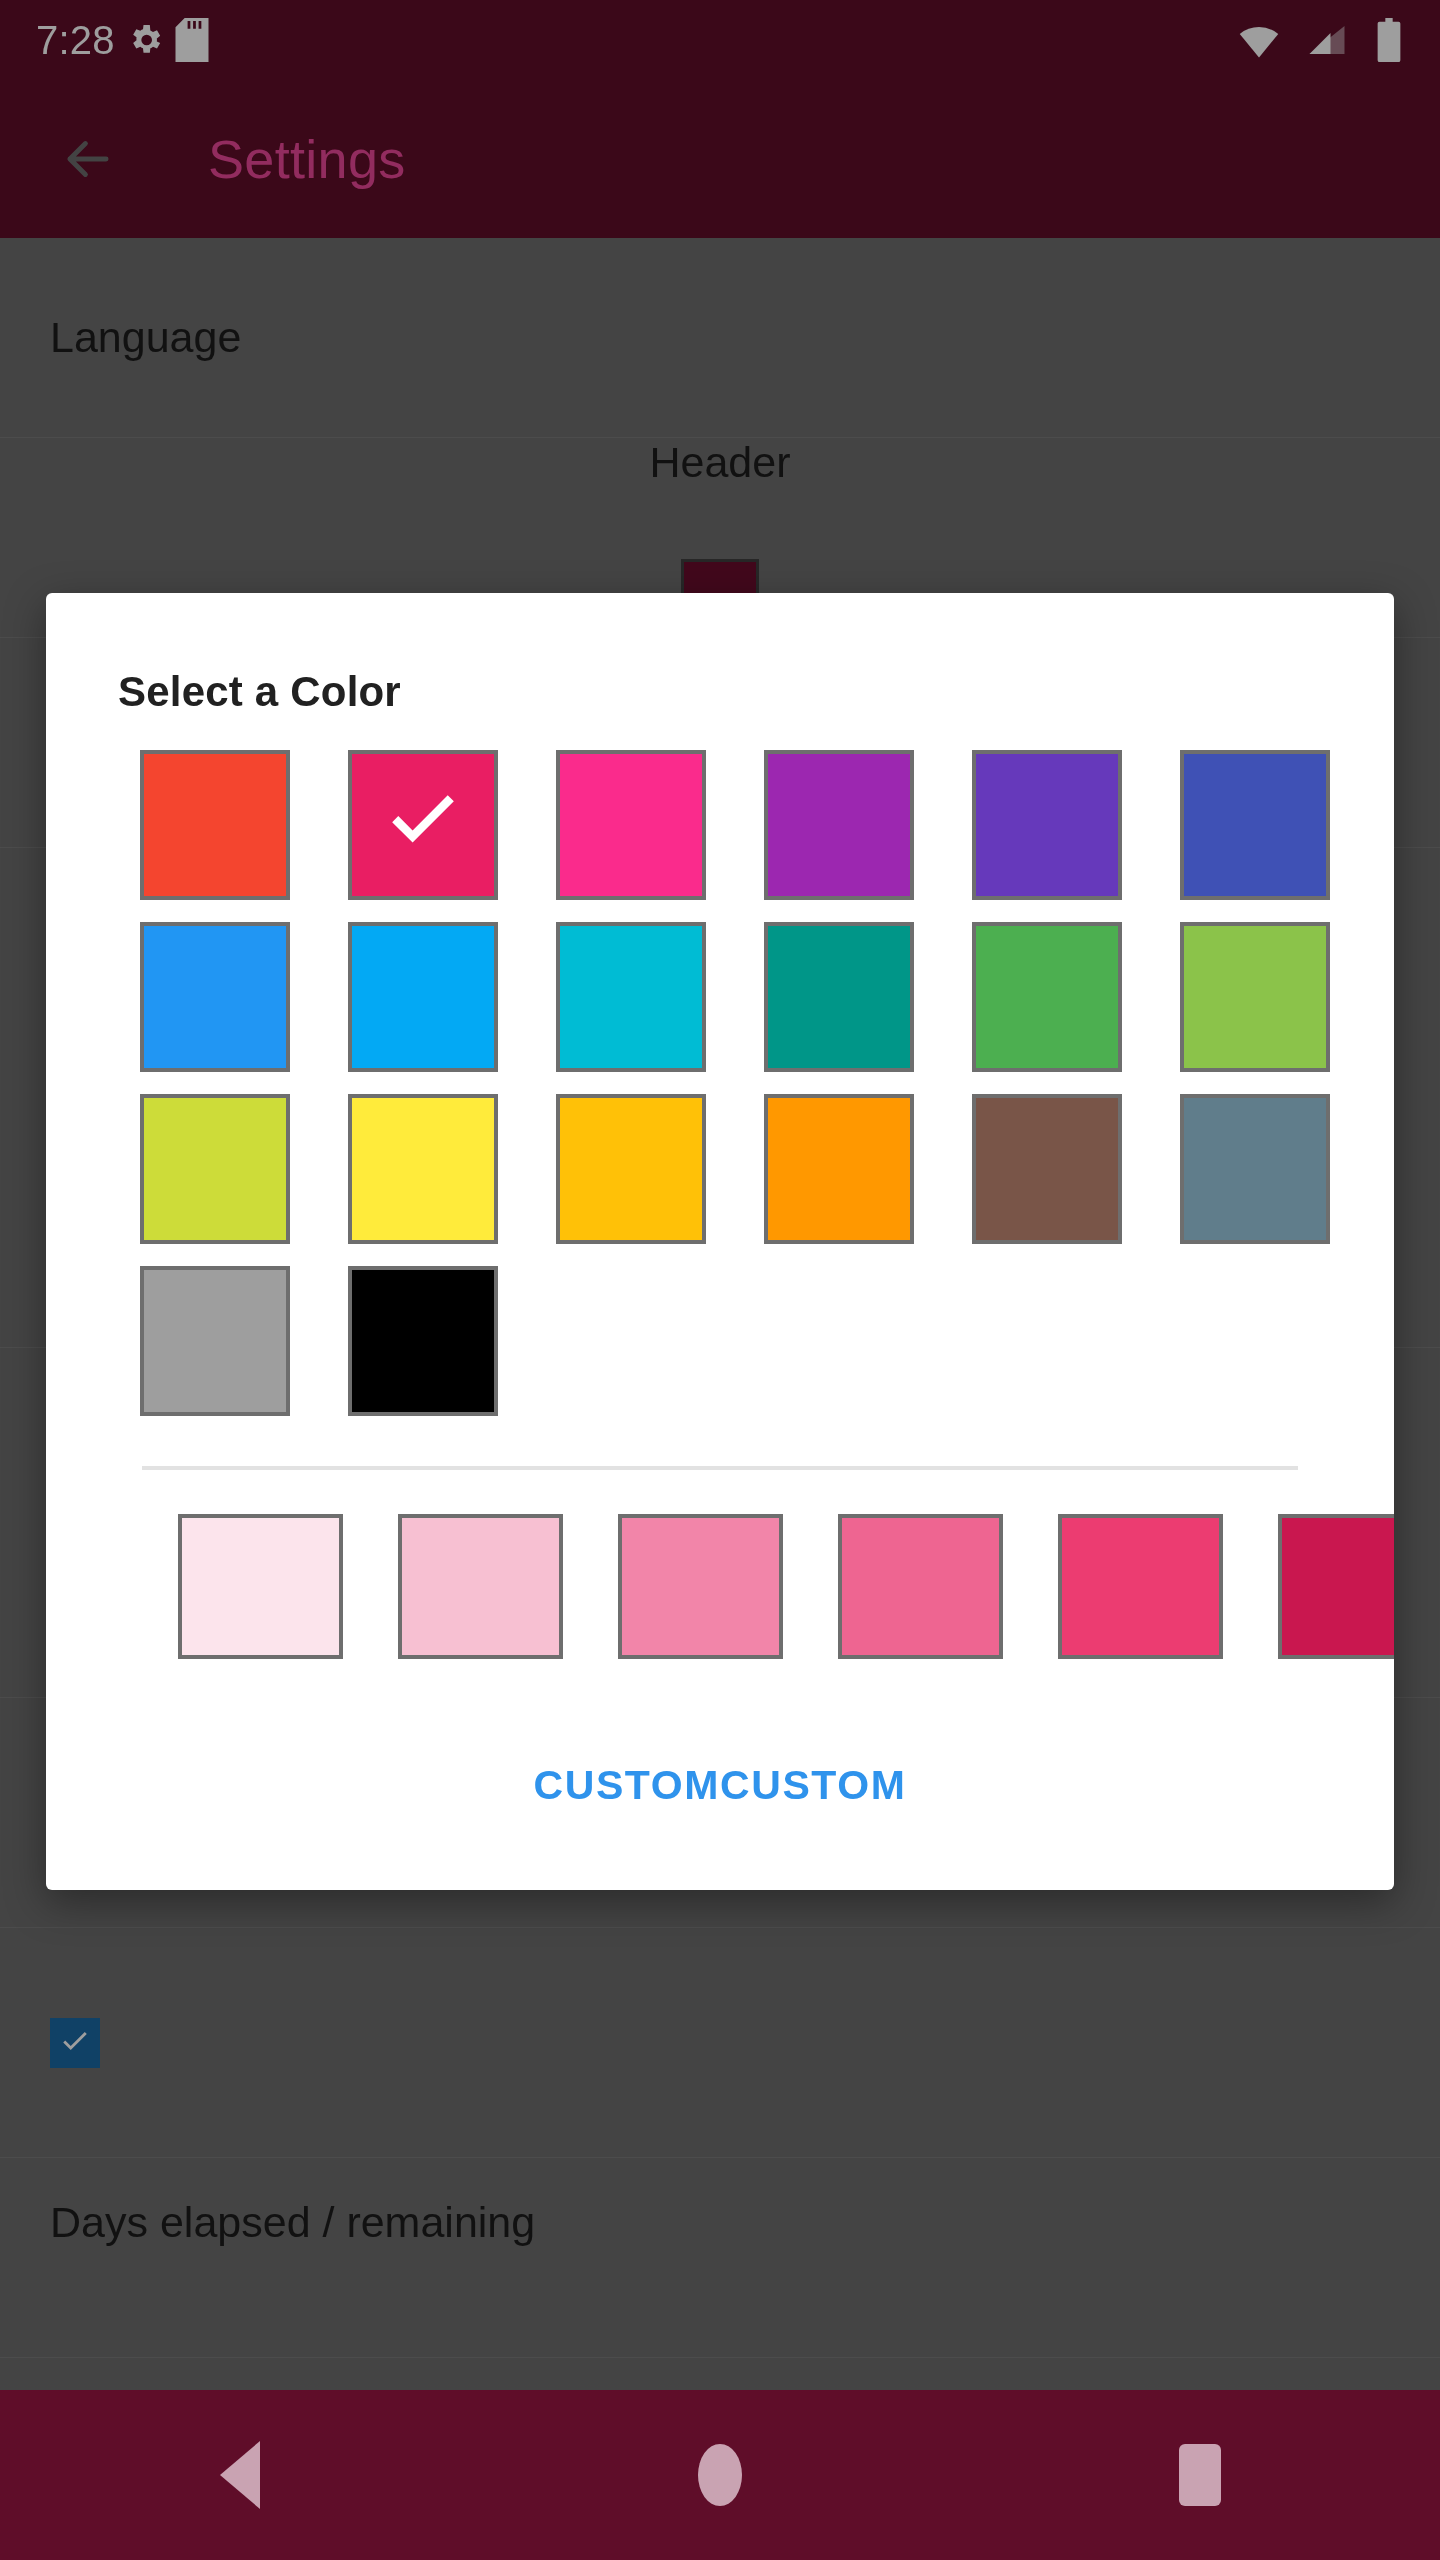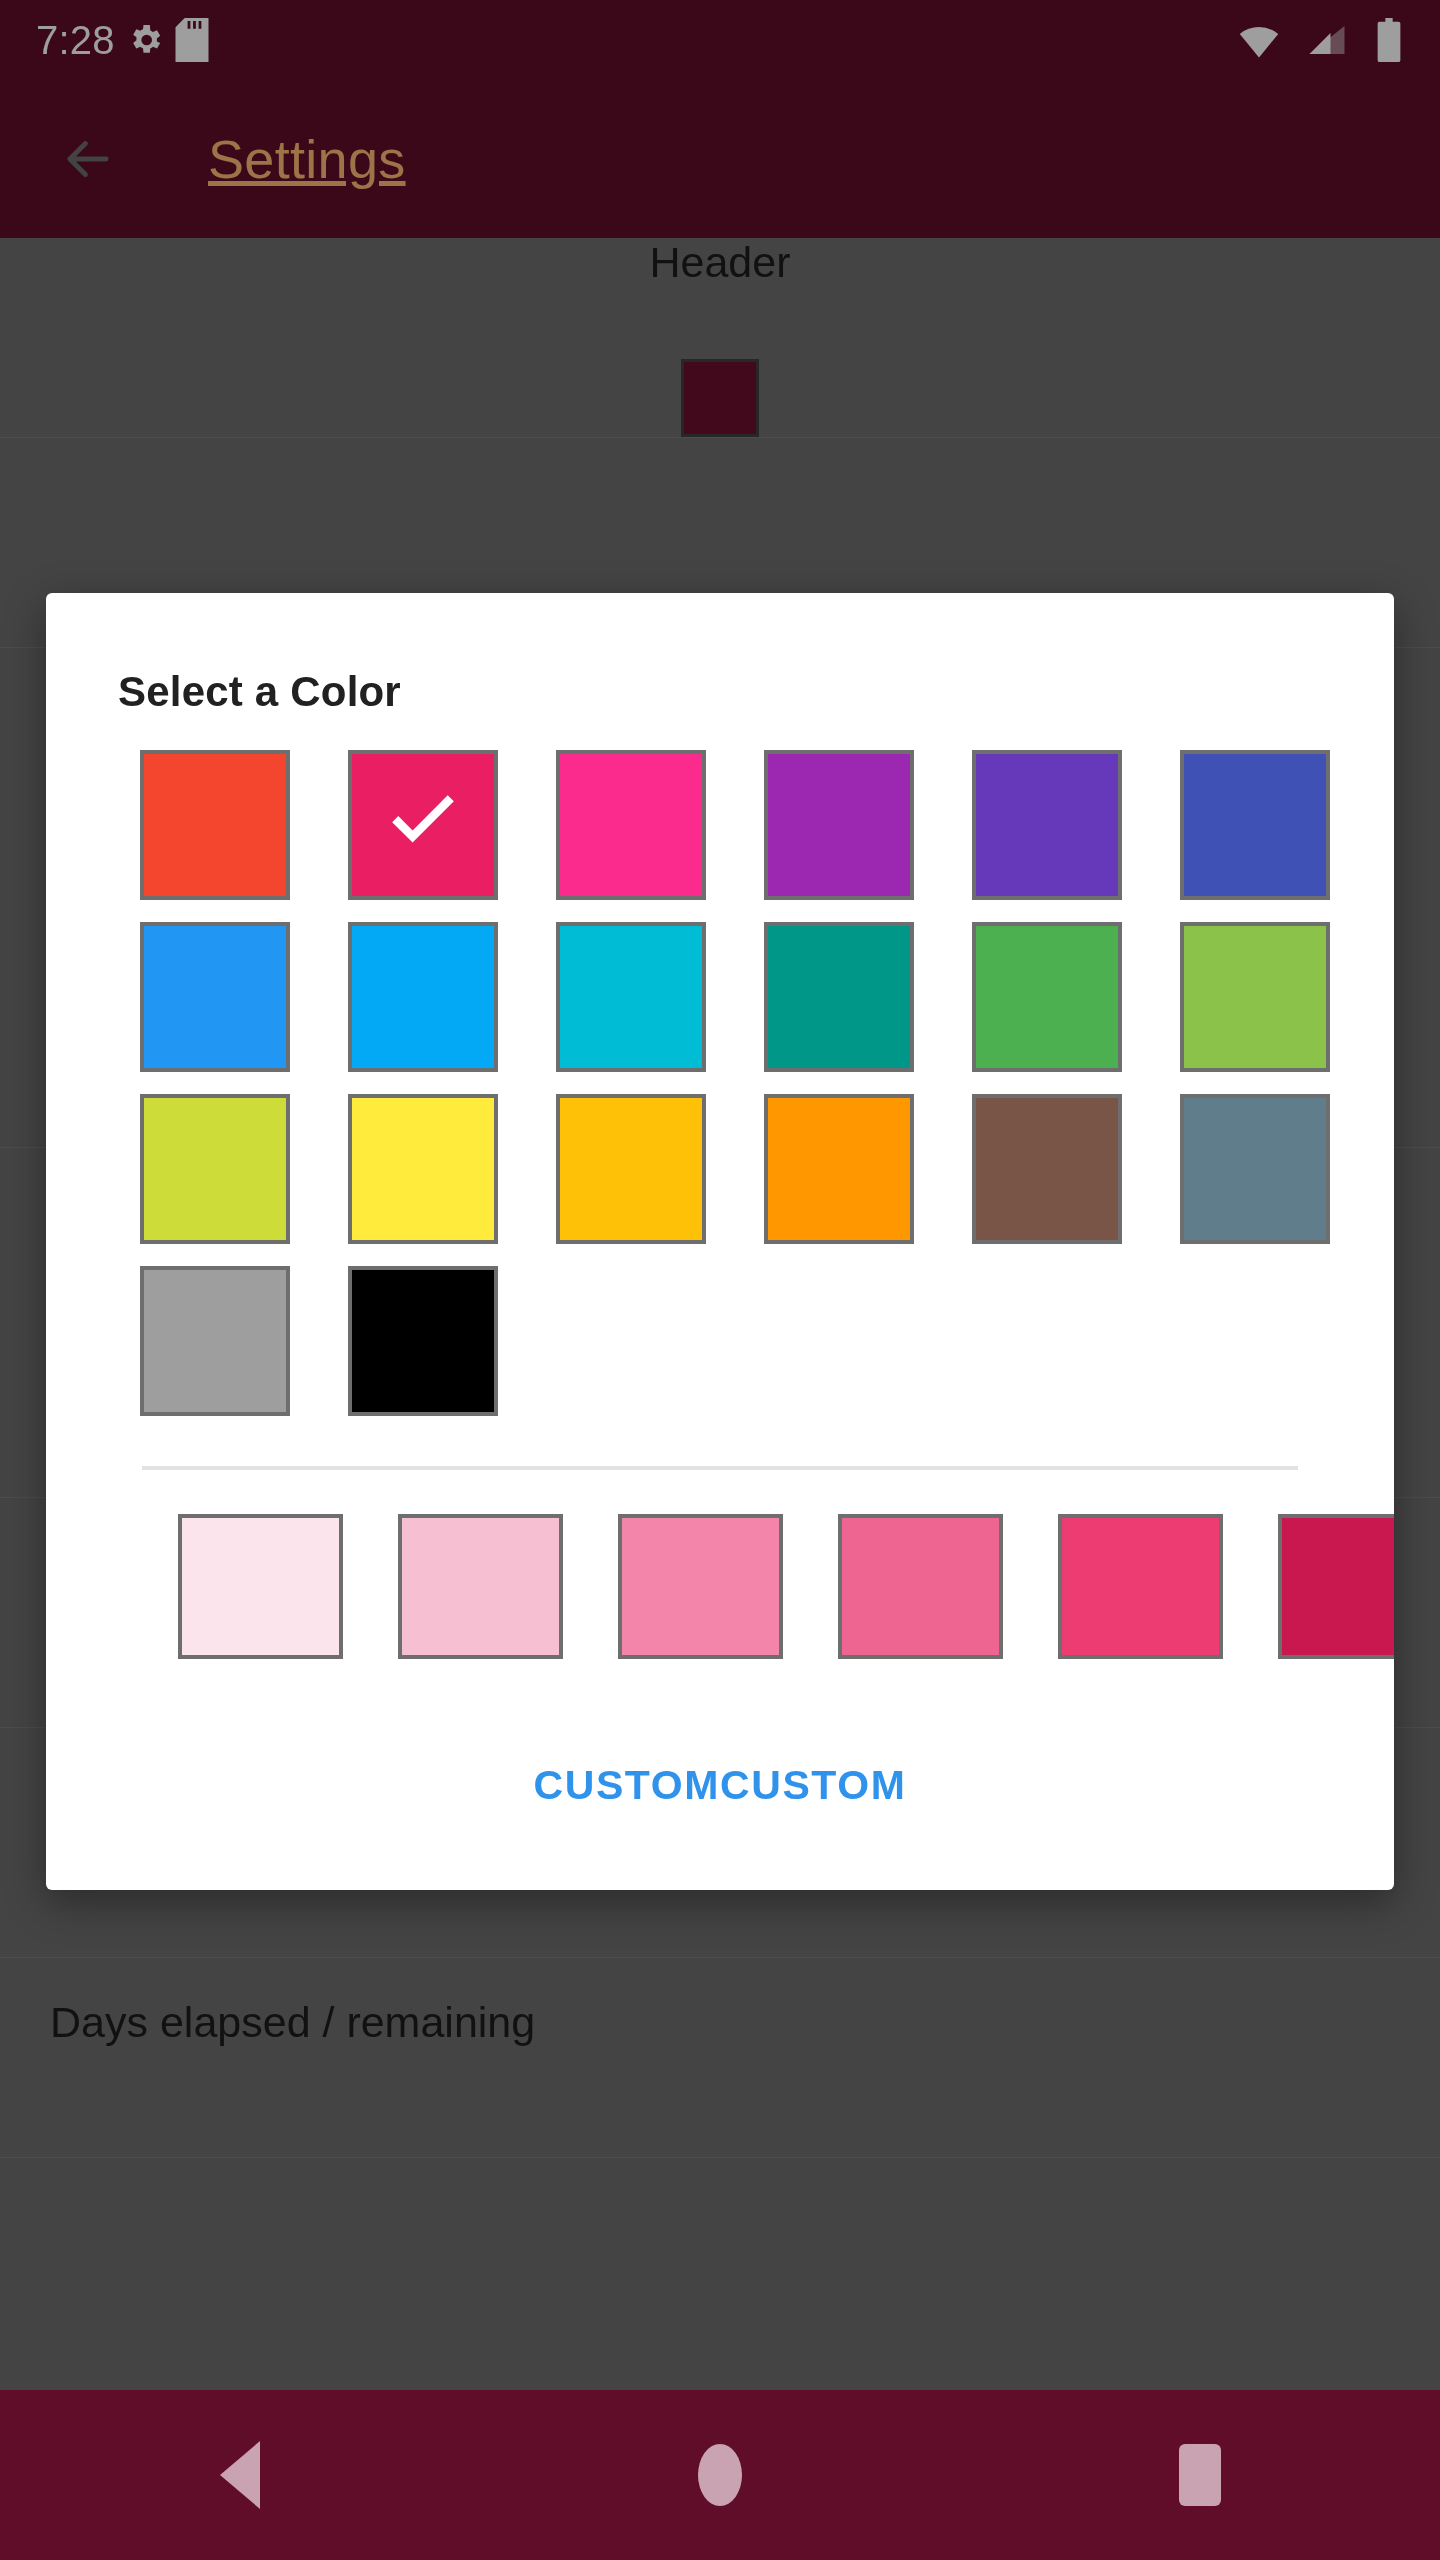--- a/index.html
+++ b/index.html
@@ -153,20 +153,25 @@
     border-bottom:34px solid transparent;
     border-right:40px solid #C9A3B2;
   }
   .nav-home{ width:44px; height:62px; border-radius:50%; background:#C9A3B2; }
   .nav-recent{ width:42px; height:62px; border-radius:6px; background:#C9A3B2; }
 </style>
 </head>
 <body>
 
 <div class="settings-list">
+  <div class="srow" style="height:200px;">
+    <div class="srow-text">
+      <div class="srow-title">Language</div>
+    </div>
+  </div>
 
   <div class="srow" style="height:200px;flex-direction:column;">
     <div class="srow-text">
       <div class="srow-title">Header</div>
     </div>
     <div class="swatch-pref" style="background: rgb(107, 14, 46);"></div>
   </div>
 
   <div class="srow" style="height:210px;"></div>
   <div class="srow" style="height:500px;"></div>
@@ -222,21 +227,21 @@
     </svg>
   </div>
 </div>
 
 <div class="appbar" style="background: rgb(95, 13, 41);">
   <div class="appbar-back">
     <svg class="icon-svg" width="62" height="62" viewBox="0 0 24 24">
       <path fill="none" stroke="#6d6d6d" stroke-width="1.9" stroke-linecap="round" stroke-linejoin="round" d="M19 12H5m0 0 6-6m-6 6 6 6"></path>
     </svg>
   </div>
-  <div class="appbar-title" style="color: #fdba74; text-decoration: underline;">Settings</div>
+  <div class="appbar-title" style="color: #ec4899;">Settings</div>
 </div>
 
 <div class="scrim"></div>
 
 <div class="dialog" style="background: rgb(255, 255, 255);">
   <div class="dlg-title">Select a Color</div>
 
   <div class="palette" id="palette">
       <div class="sw" style="background: rgb(244, 69, 47);"></div>
       <div class="sw" style="background: rgb(233, 30, 99);">

